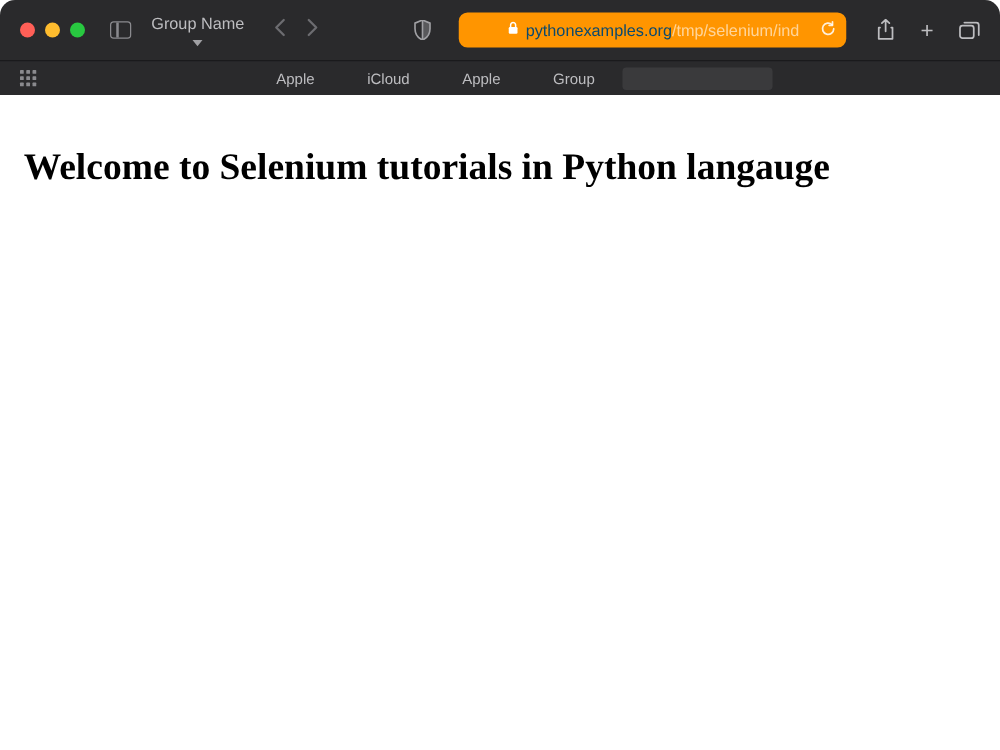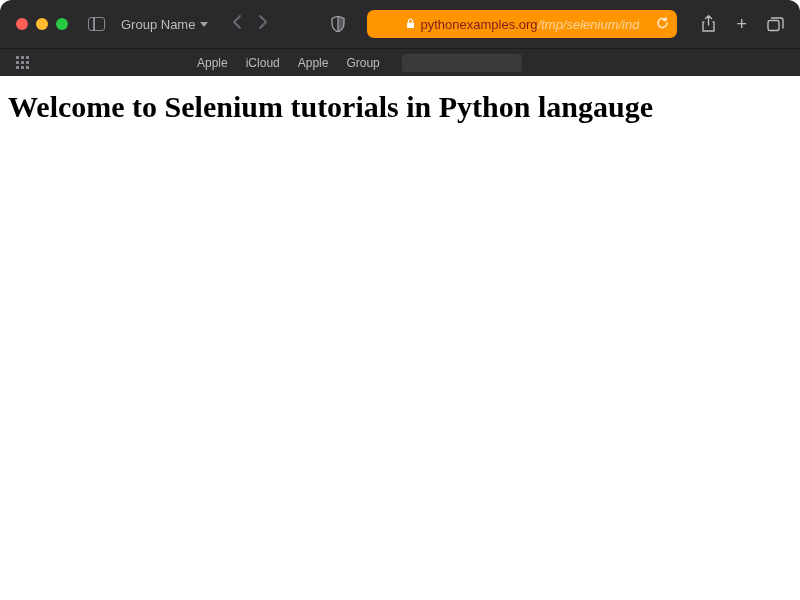--- a/index.html
+++ b/index.html
@@ -49,20 +49,21 @@
       width: 1.5px;
       background: #8a8a8e;
     }
     .group-name {
       color: #bdbdc0;
       font-size: 13px;
       font-weight: 500;
       display: flex;
       align-items: center;
       gap: 5px;
+      flex-direction: column;
     }
     .chevron-down {
       width: 0;
       height: 0;
       border-left: 4px solid transparent;
       border-right: 4px solid transparent;
       border-top: 5px solid #a0a0a4;
       margin-top: 1px;
     }
     .nav-arrows {
@@ -100,22 +101,22 @@
     }
     .url-text {
       color: #fff;
       font-size: 13px;
       font-weight: 400;
       white-space: nowrap;
       overflow: hidden;
       display: flex;
       align-items: baseline;
     }
-    .url-host { color: #7f1d1d; }
-    .url-path { color: rgba(255,255,255,0.6); font-style: italic; }
+    .url-host { color: #0c4a6e; }
+    .url-path { color: rgba(255,255,255,0.6); }
     .reload-icon {
       position: absolute;
       right: 8px;
       color: rgba(255,255,255,0.85);
       font-size: 13px;
     }
     .right-icons {
       display: flex;
       align-items: center;
       gap: 20px;
@@ -150,31 +151,33 @@
     }
     .apps-grid span {
       width: 3px;
       height: 3px;
       background: #8a8a8e;
       border-radius: 0.5px;
     }
     .fav-link {
       color: #bdbdc0;
       font-size: 12px;
+      margin-left: 24px;
     }
     .fav-search {
       background: #3a3a3c;
       height: 18px;
       width: 120px;
       border-radius: 3px;
       margin-left: 4px;
     }
     .page-content {
       background: #fff;
-      padding: 14px 8px;
+      padding: 14px 19px;
+      margin-top: 27px;
     }
     .page-heading {
       font-family: "Times New Roman", Times, serif;
       font-size: 30px;
       font-weight: 700;
       color: #000;
     }
   </style>
 </head>
 <body>

